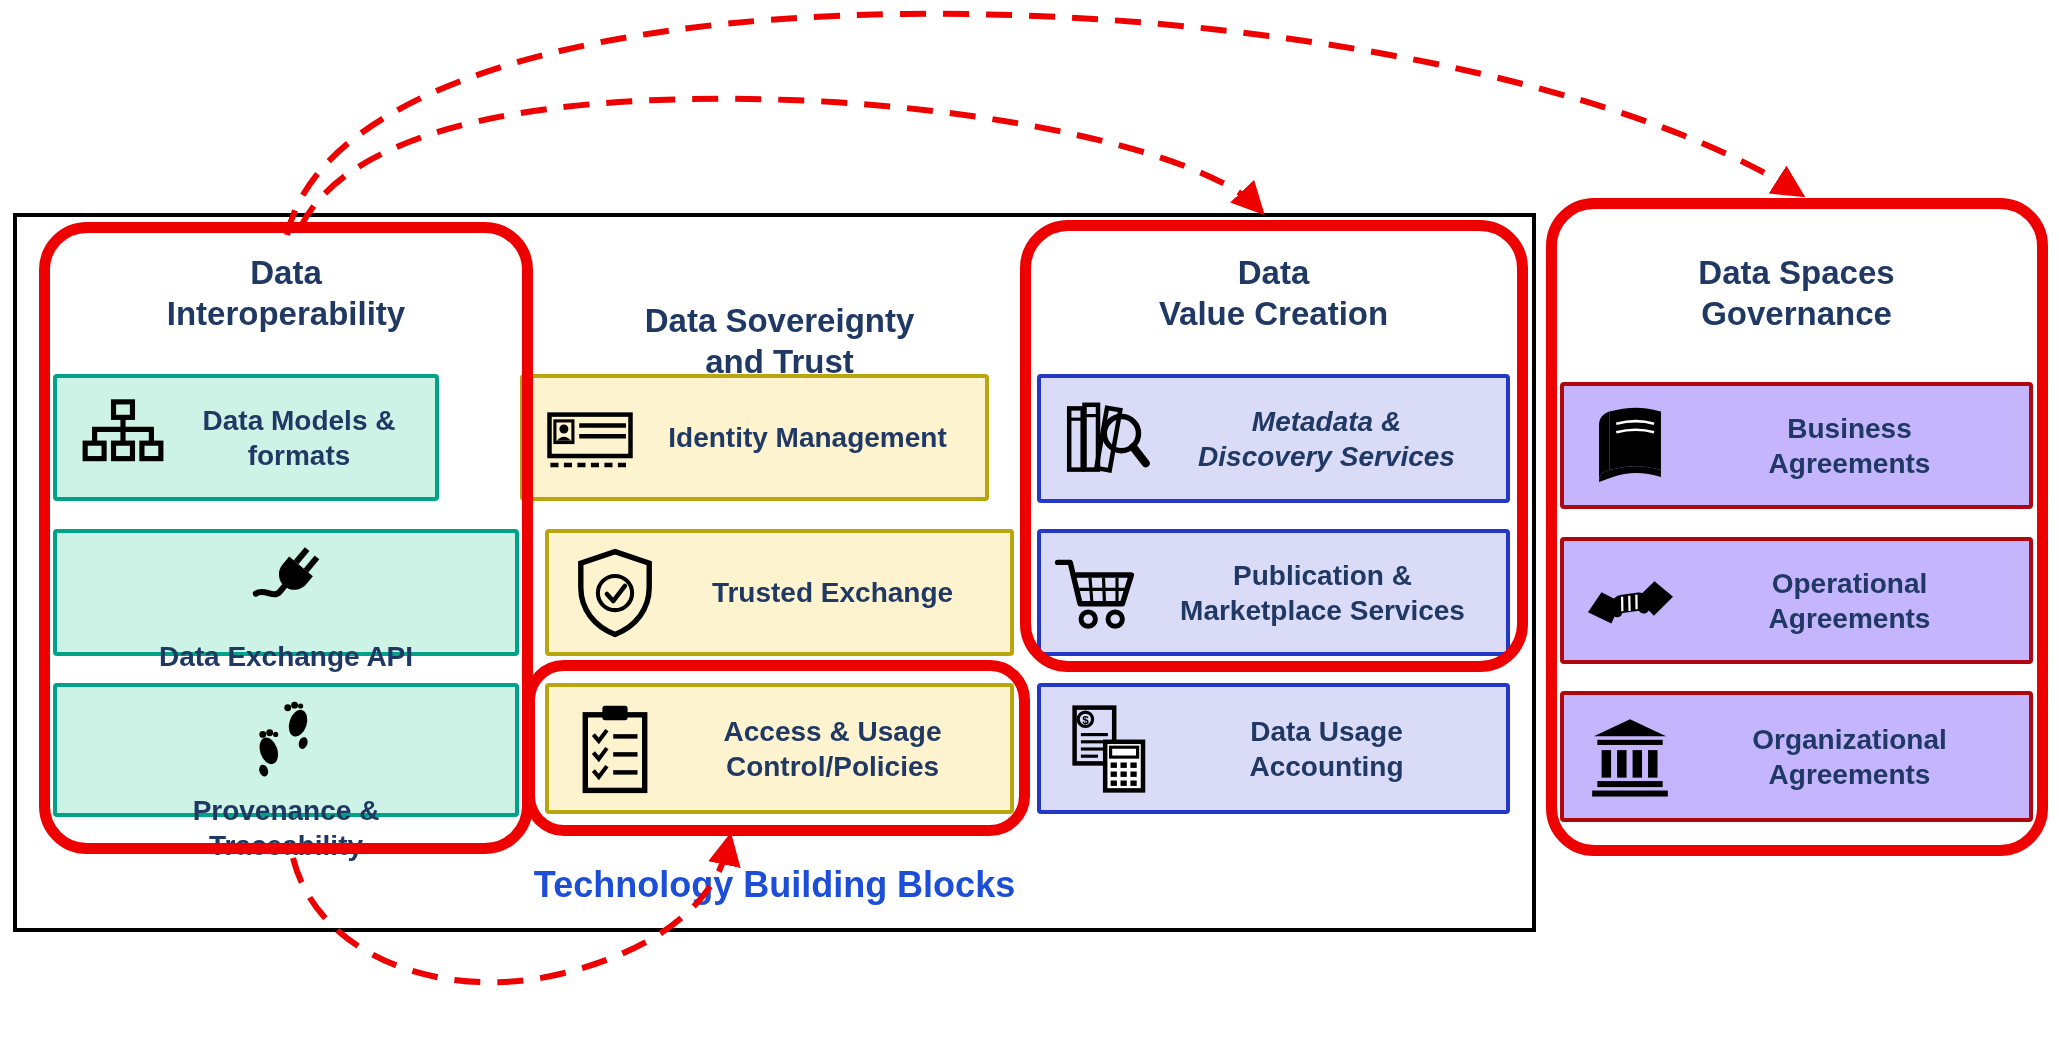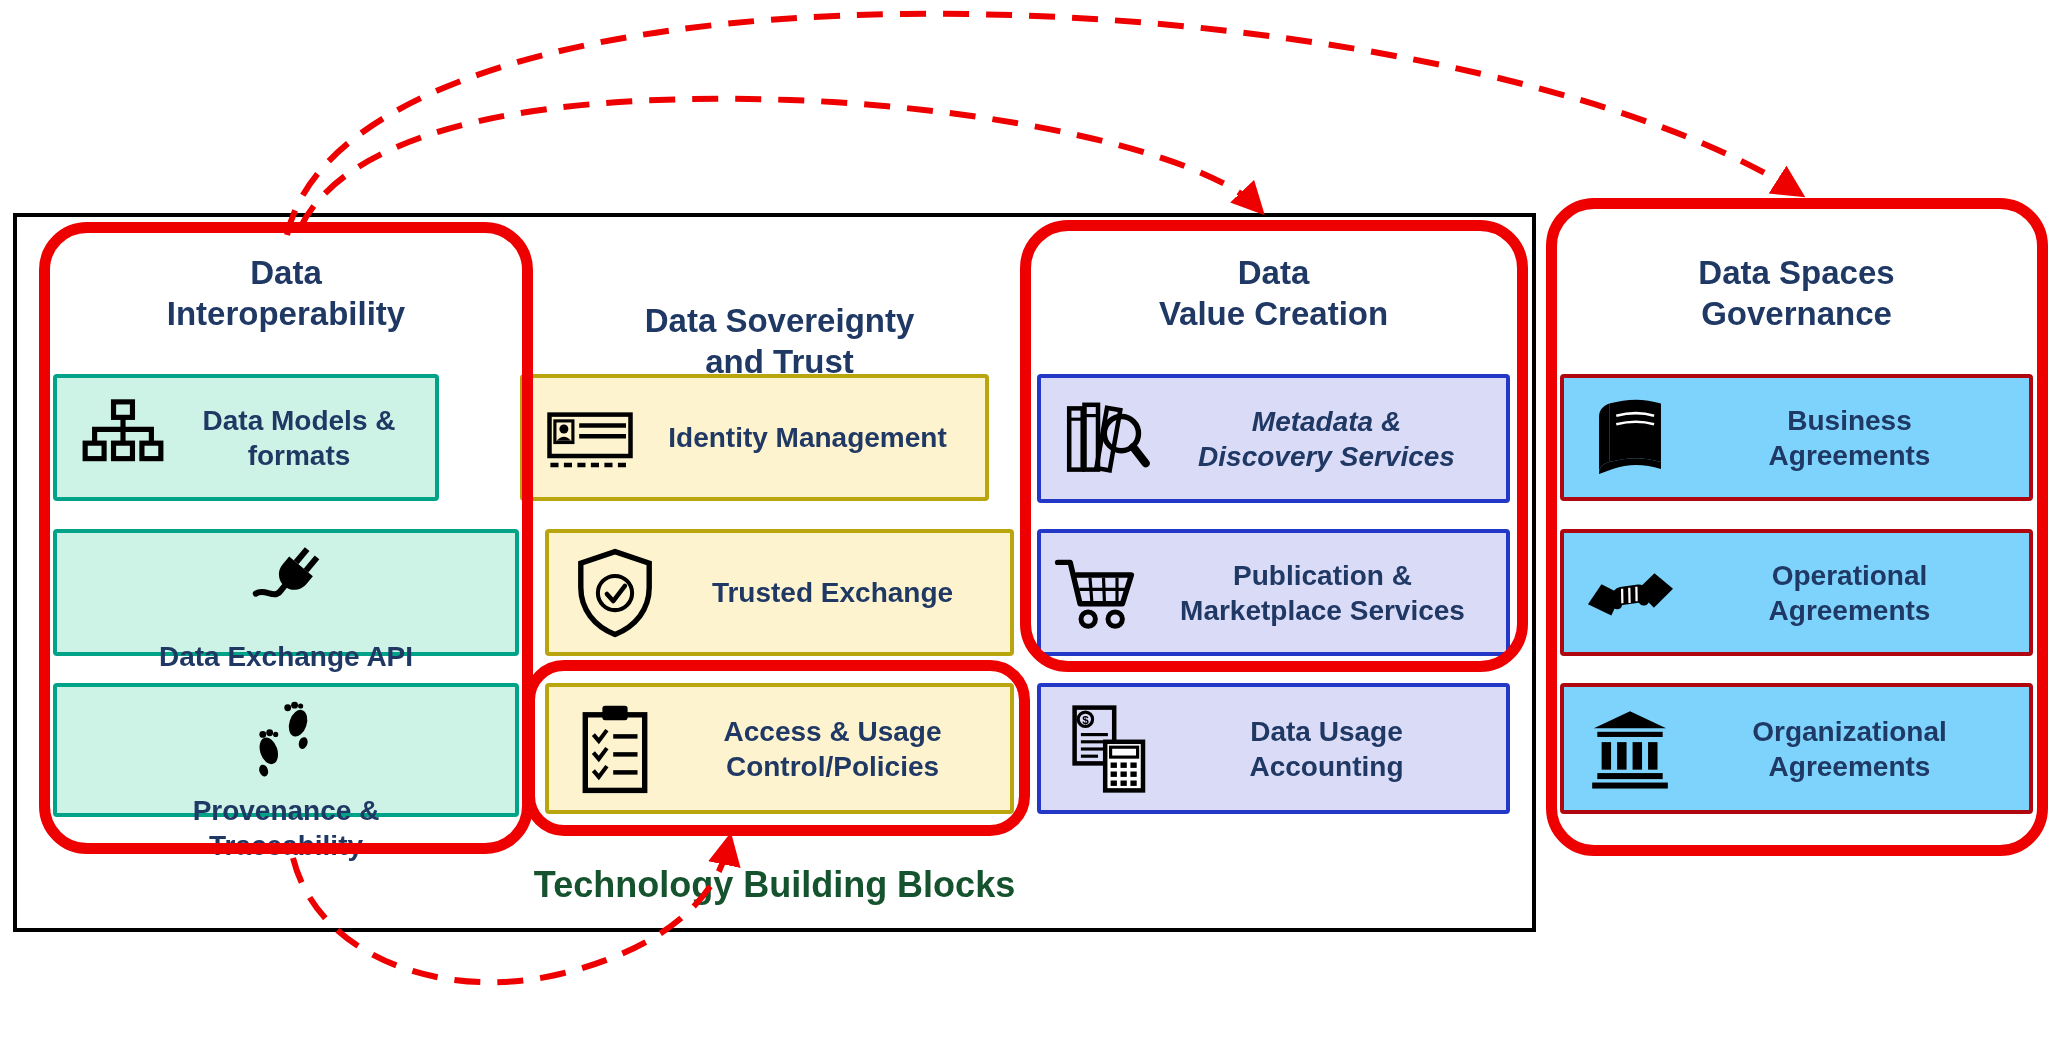--- a/index.html
+++ b/index.html
@@ -24,30 +24,30 @@
     display:flex; align-items:center; justify-content:center;
   }
   .block .label {
     flex:1; text-align:center; font-weight:bold; font-size:28px;
     line-height:35px; color:#1f3864; white-space:pre-line;
   }
 
   .mint     { background:#cdf3e6; border-color:#00a388; }
   .yellow   { background:#fdf3cf; border-color:#b9a50d; }
   .lavender { background:#d9dbf7; border-color:#2438c8; }
-  .pink     { background:#7dd3fc; border-color:#b00610; }
+  .pink     { background:#c4b5fd; border-color:#b00610;margin-top:8px; }
 
   .red-wrap {
     position:absolute; border:11px solid #ee0000; border-radius:48px;
     pointer-events:none; z-index:5; background:transparent;
   }
 
   .tbb-label {
     position:absolute; left:13px; top:864px; width:1523px; text-align:center;
-    font-weight:bold; font-size:36px; color:#14532d; z-index:2;
+    font-weight:bold; font-size:36px; color:#1d4ed8; z-index:2;
   }
 
   svg.overlay {
     position:absolute; left:0; top:0; width:2059px; height:1045px;
     pointer-events:none; z-index:10;
   }
 </style>
 </head>
 <body>
 

